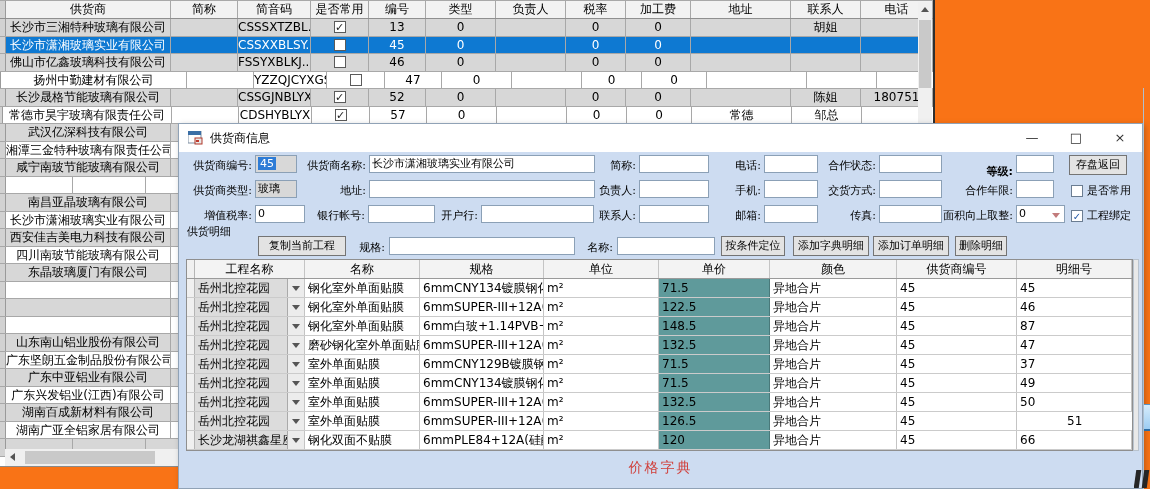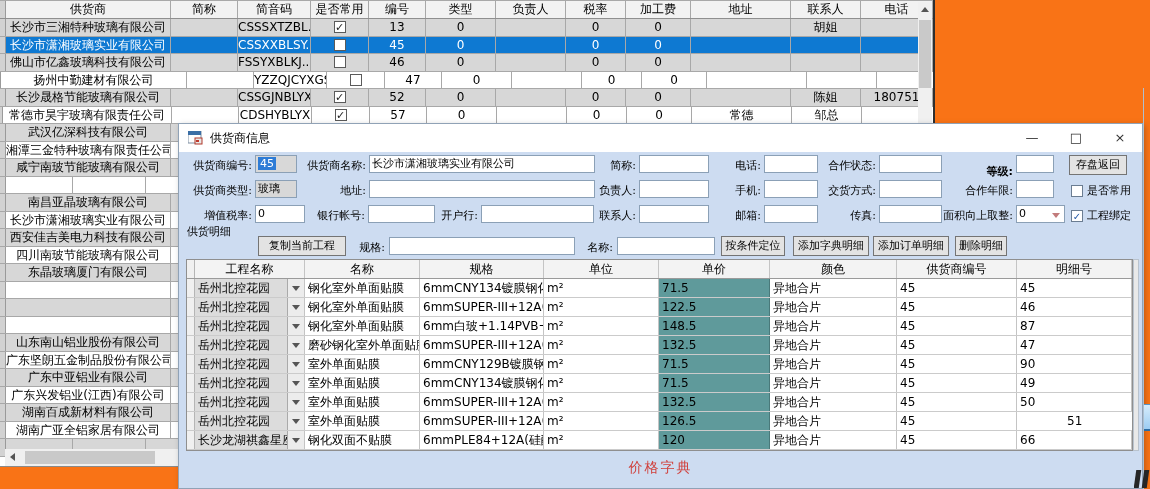--- a/index.html
+++ b/index.html
@@ -671,21 +671,21 @@
                 <div class="ca">
                   <div class="ca-tri"></div>
                 </div>
               </div>
               <div class="gc gcell" style="width: 115px;">室外单面贴膜</div>
               <div class="gc gcell" style="width: 124px;">6mmCNY129B镀膜钢化</div>
               <div class="gc gcell" style="width: 115px;">m²</div>
               <div class="gc gcell teal" style="width: 111px;">71.5</div>
               <div class="gc gcell" style="width: 127px;">异地合片</div>
               <div class="gc gcell" style="width: 120px;">45</div>
-              <div class="gc gcell" style="width: 115px;">90</div>
+              <div class="gc gcell" style="width: 115px;">37</div>
             </div>
             <div class="grow">
               <div class="g-rowhead"></div>
               <div class="gc combo" style="width: 110px;">
                 <div class="ct">岳州北控花园</div>
                 <div class="ca">
                   <div class="ca-tri"></div>
                 </div>
               </div>
               <div class="gc gcell" style="width: 115px;">室外单面贴膜</div>

